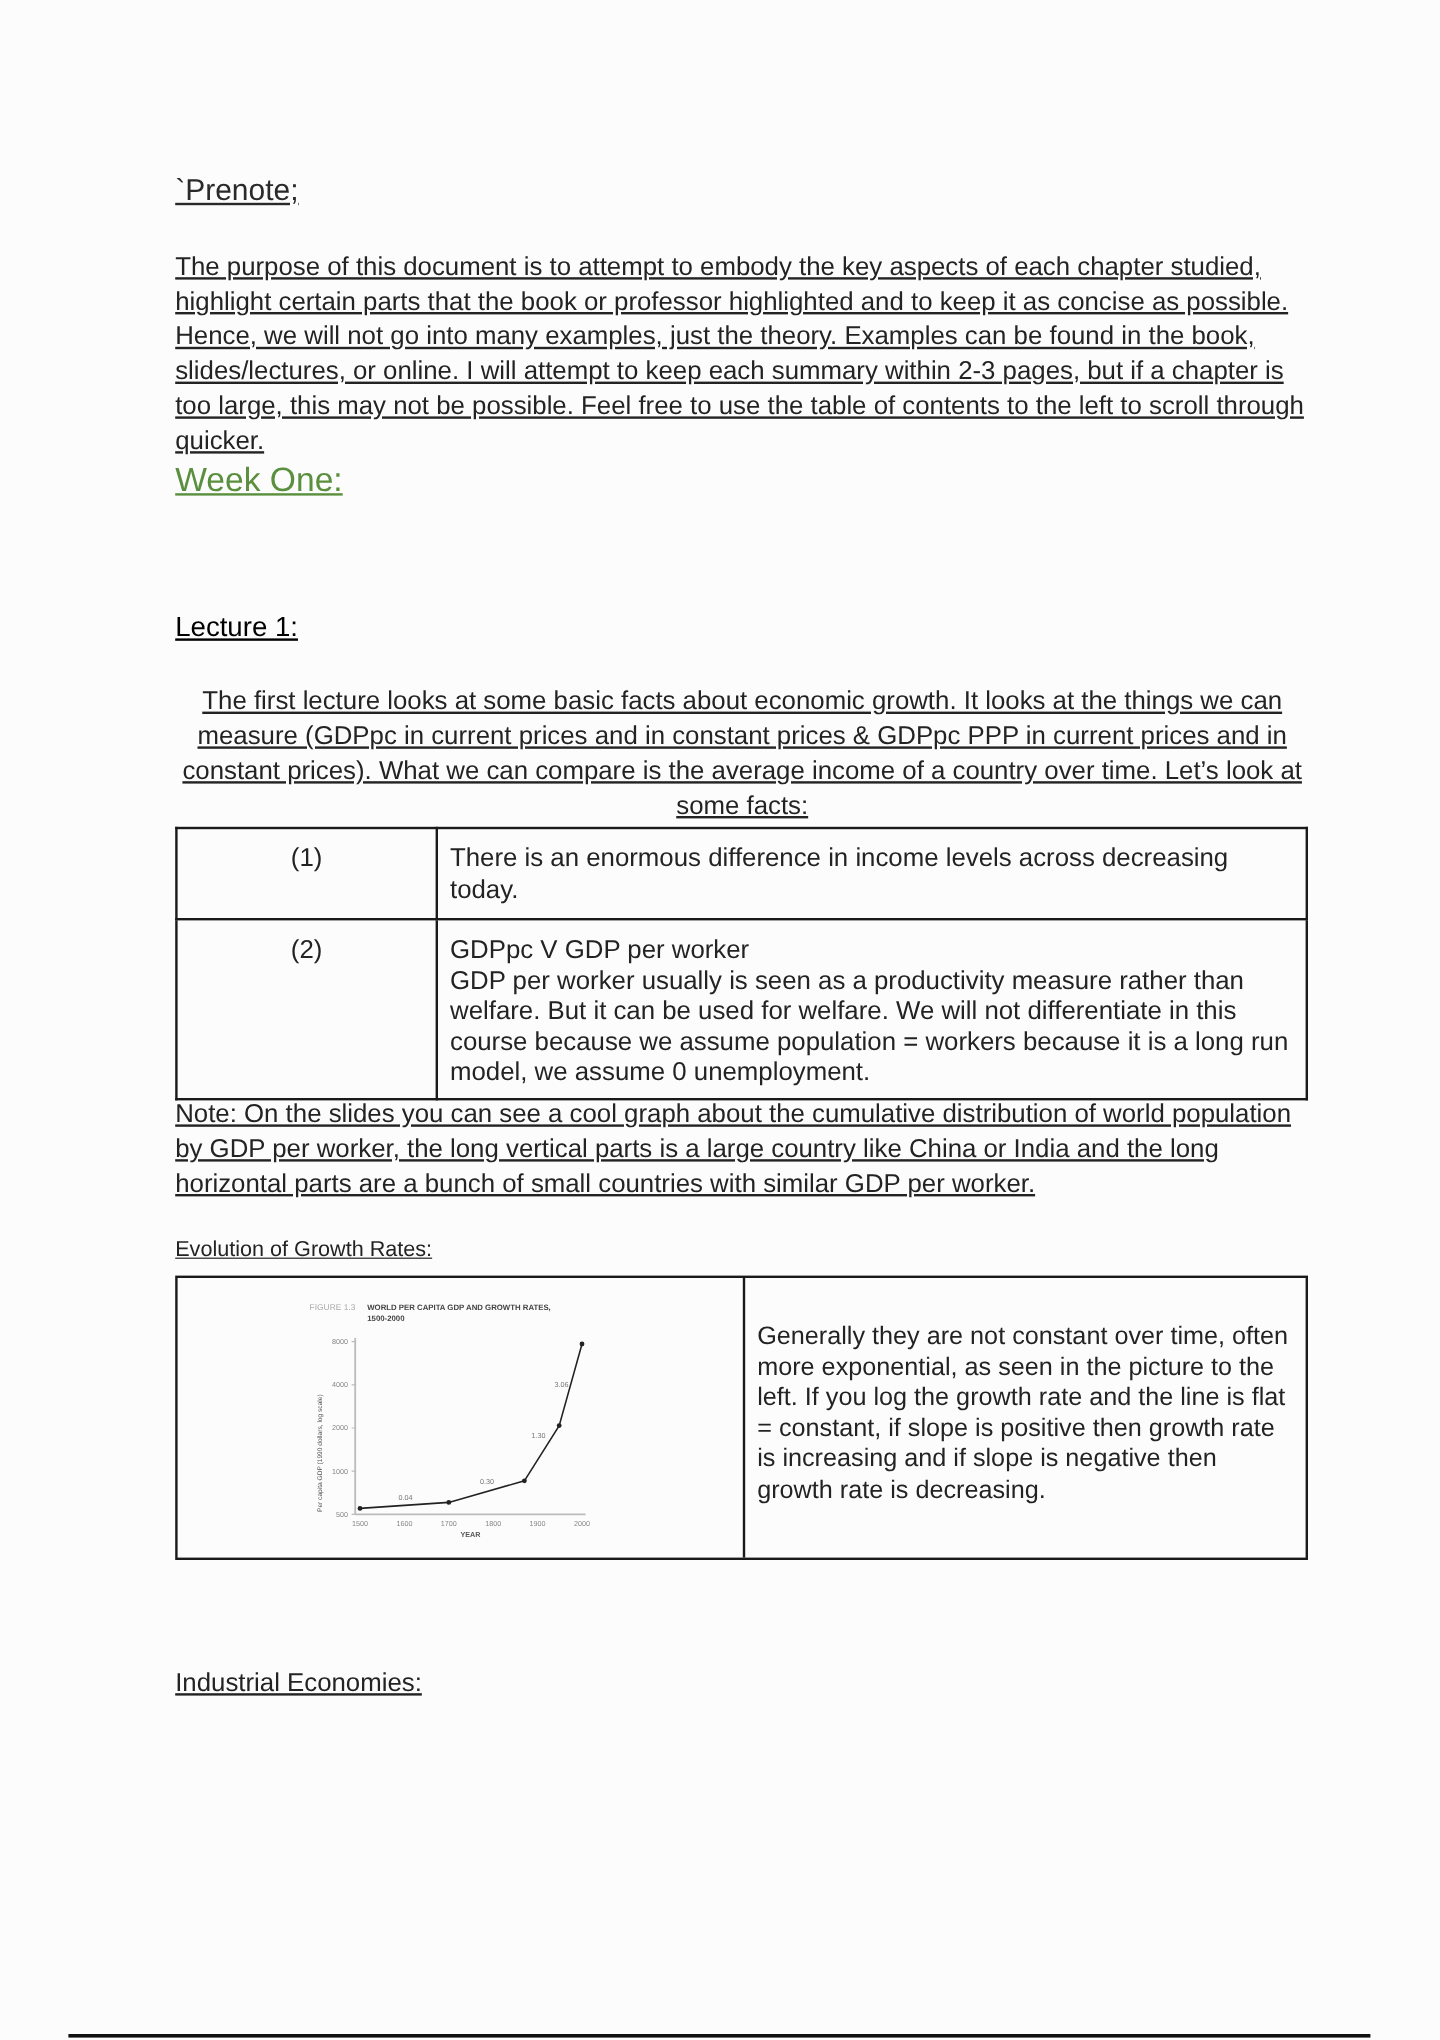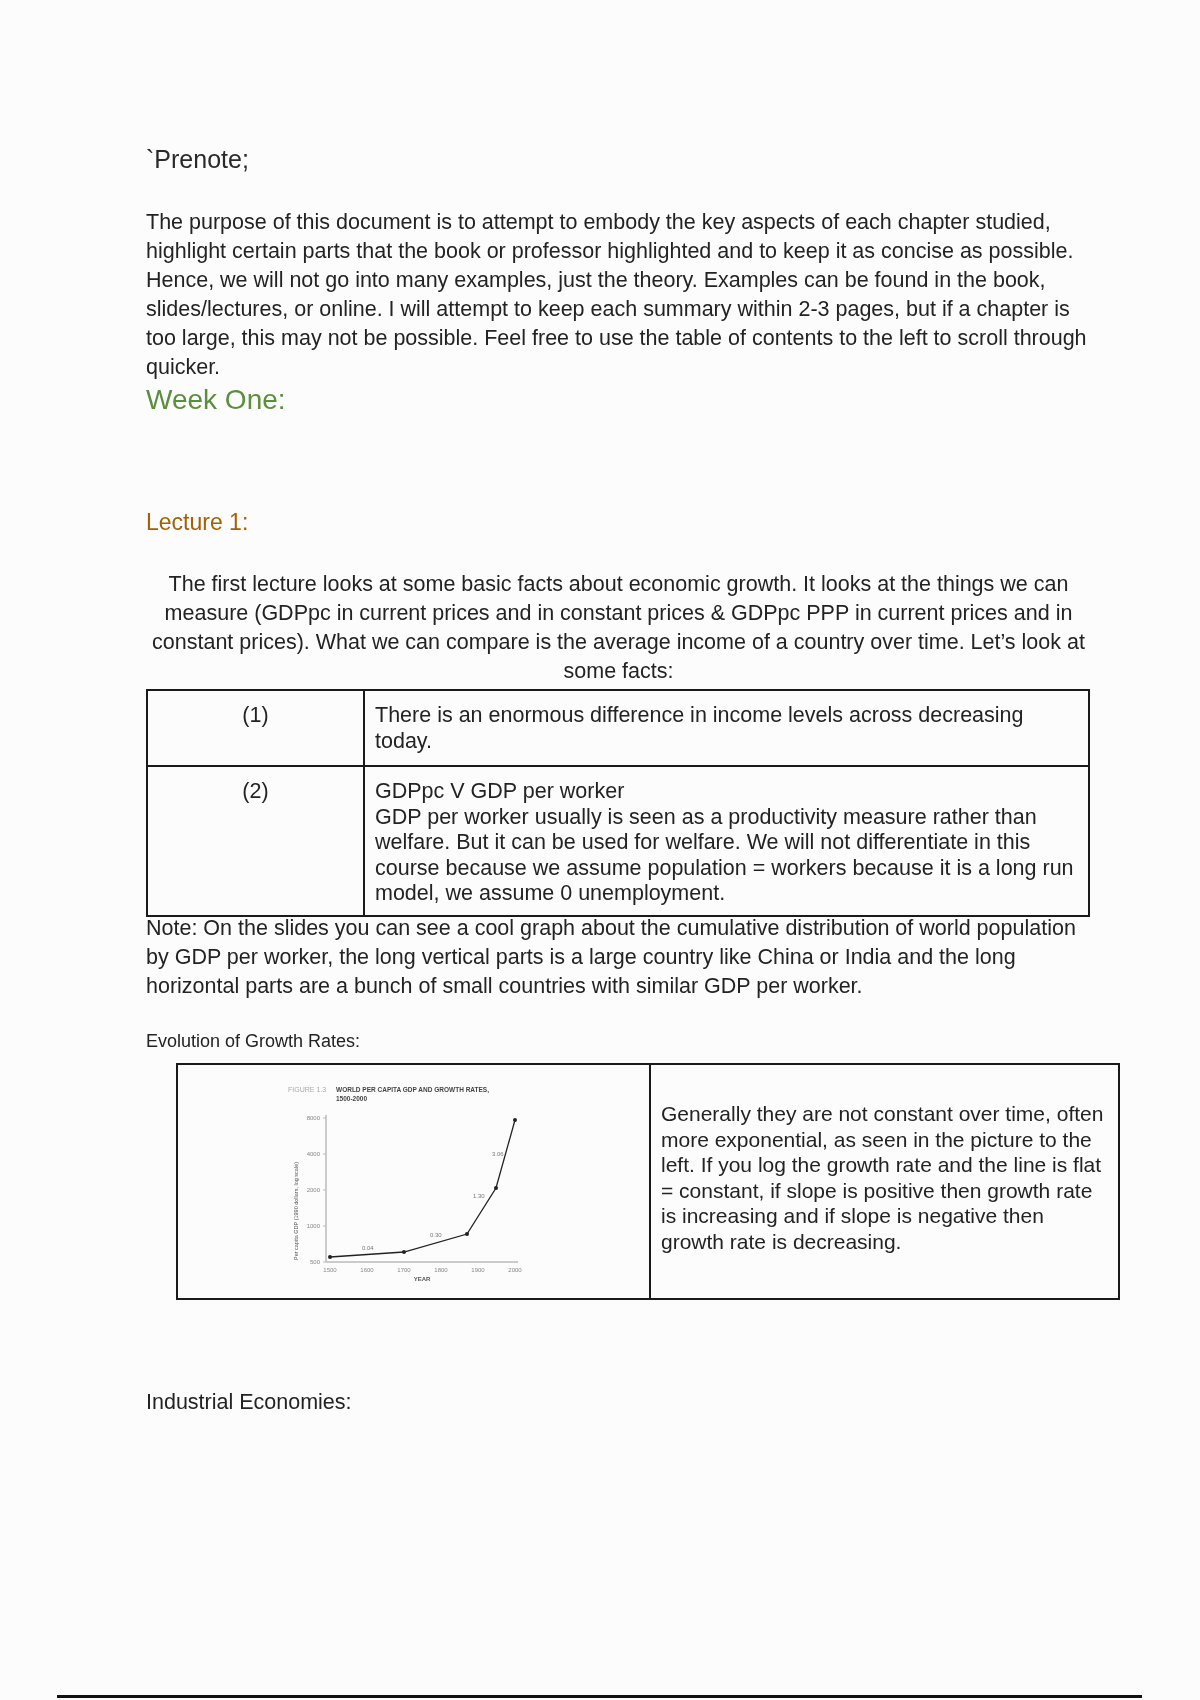--- a/index.html
+++ b/index.html
@@ -3,40 +3,40 @@
 <meta charset="utf-8">
 <style>
   html, body { margin: 0; padding: 0; }
   body {
     width: 1200px; height: 1700px; position: relative; overflow: hidden;
     background: #fdfcfd;
     font-family: "Liberation Sans", sans-serif;
     color: #222;
   }
   .page { position: absolute; left: 0; top: 0; width: 1200px; height: 1700px; }
-  .abs { position: absolute; }
+  .abs { position: absolute; text-decoration: underline; }
   .body-text { font-size: 21.5px; line-height: 29px; color: #232323; }
   .prenote { left: 146px; top: 145px; font-size: 25px; color: #2a2a2a; }
   .intro { left: 146px; top: 208px; width: 945px; }
   .week-title { left: 146px; top: 384px; font-size: 28px; color: #5a8f3e; }
   .week-desc { left: 146px; top: 420px; width: 940px; }
-  .lecture-title { left: 146px; top: 509px; font-size: 23px; color: #a16207; }
+  .lecture-title { left: 146px; top: 509px; font-size: 23px; color: #000000; }
   .lecture-desc { left: 146px; top: 570px; width: 945px; text-align: center; }
 
   table.facts {
     position: absolute; left: 146px; top: 689px; width: 944px;
     border-collapse: collapse; font-size: 21.5px; line-height: 25.5px; color: #232323;
   }
   table.facts td { border: 2px solid #1a1a1a; vertical-align: top; padding: 12px 10px 8px 10px; }
   table.facts td.num { width: 195px; text-align: center; }
   .note { left: 146px; top: 914px; width: 945px; }
   .evo-title { left: 146px; top: 1031px; font-size: 18px; color: #232323; }
 
   .evo-table { position: absolute; left: 146px; top: 1063px; width: 944px; height: 237px;
-    border: 2px solid #1a1a1a; box-sizing: border-box; display: flex; margin-left: 30px; }
+    border: 2px solid #1a1a1a; box-sizing: border-box; display: flex; }
   .evo-left { width: 471px; border-right: 2px solid #1a1a1a; position: relative; }
   .evo-right { flex: 1; padding: 36px 12px 0 10px; font-size: 21px; line-height: 25.5px; color: #232323; }
 
   .industrial { left: 146px; top: 1390px; font-size: 21.5px; color: #232323; }
   .bottom-rule { left: 57px; top: 1695px; width: 1085px; height: 3px; background: #111; }
 
   .chart { position: absolute; left: 100px; top: 15px; width: 260px; height: 205px; }
   .chart svg text { font-family: "Liberation Sans", sans-serif; }
 </style>
 </head>

